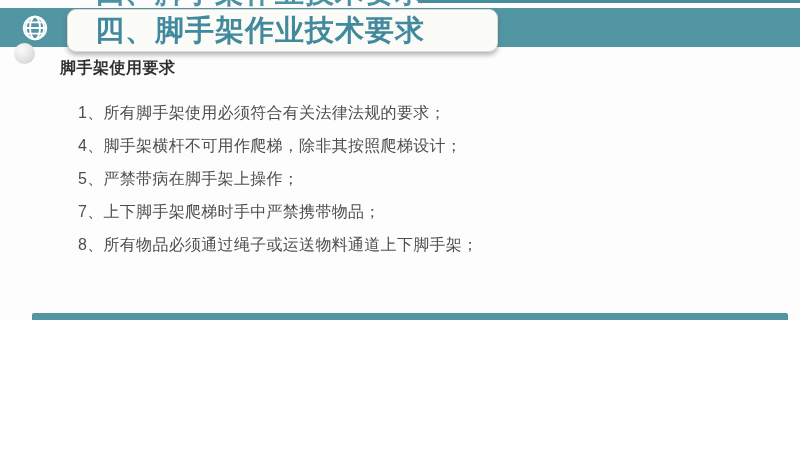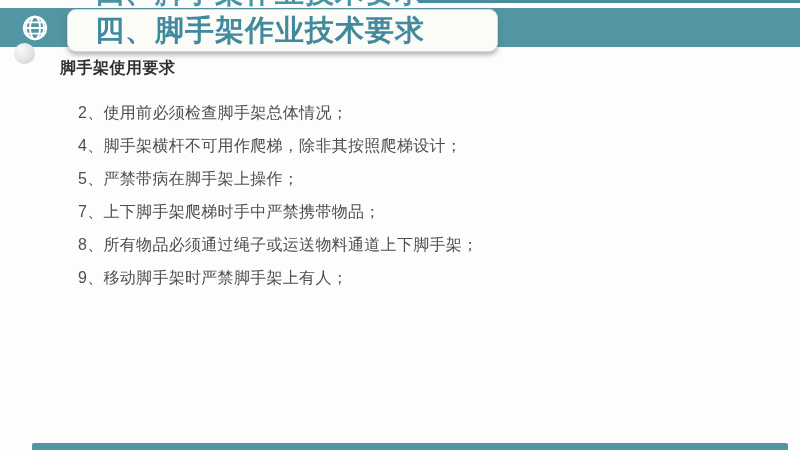--- a/index.html
+++ b/index.html
@@ -4,21 +4,21 @@
 <style>
   html, body {
     margin: 0; padding: 0;
     width: 800px; height: 450px;
     background: #ffffff;
     font-family: "Liberation Sans", "DejaVu Sans", sans-serif;
     overflow: hidden;
   }
   .slide {
     position: relative;
-    width: 800px; height: 450px;
+    width: 800px; height: 320px;
     background: #fdfdfe;
     overflow: hidden;
   }
 
   
   .top-fragment {
     position: absolute; left: 0; top: 0;
     width: 480px; height: 8px;
     overflow: hidden;
   }
@@ -125,23 +125,22 @@
 
   <div class="title-plate">
     <div class="slide-title">四、脚手架作业技术要求</div>
   </div>
 
   <div class="ball"></div>
 
   <div class="content-heading">脚手架使用要求</div>
 
   <div class="req-list">
-    <div class="req-item">2、使用前必须检查脚手架总体情况；</div>
+    <div class="req-item">1、所有脚手架使用必须符合有关法律法规的要求；</div>
     <div class="req-item">4、脚手架横杆不可用作爬梯，除非其按照爬梯设计；</div>
     <div class="req-item">5、严禁带病在脚手架上操作；</div>
     <div class="req-item">7、上下脚手架爬梯时手中严禁携带物品；</div>
     <div class="req-item">8、所有物品必须通过绳子或运送物料通道上下脚手架；</div>
-    <div class="req-item">9、移动脚手架时严禁脚手架上有人；</div>
   </div>
 
   <div class="bottom-bar"></div>
 
 </div>
 
 </body></html>

